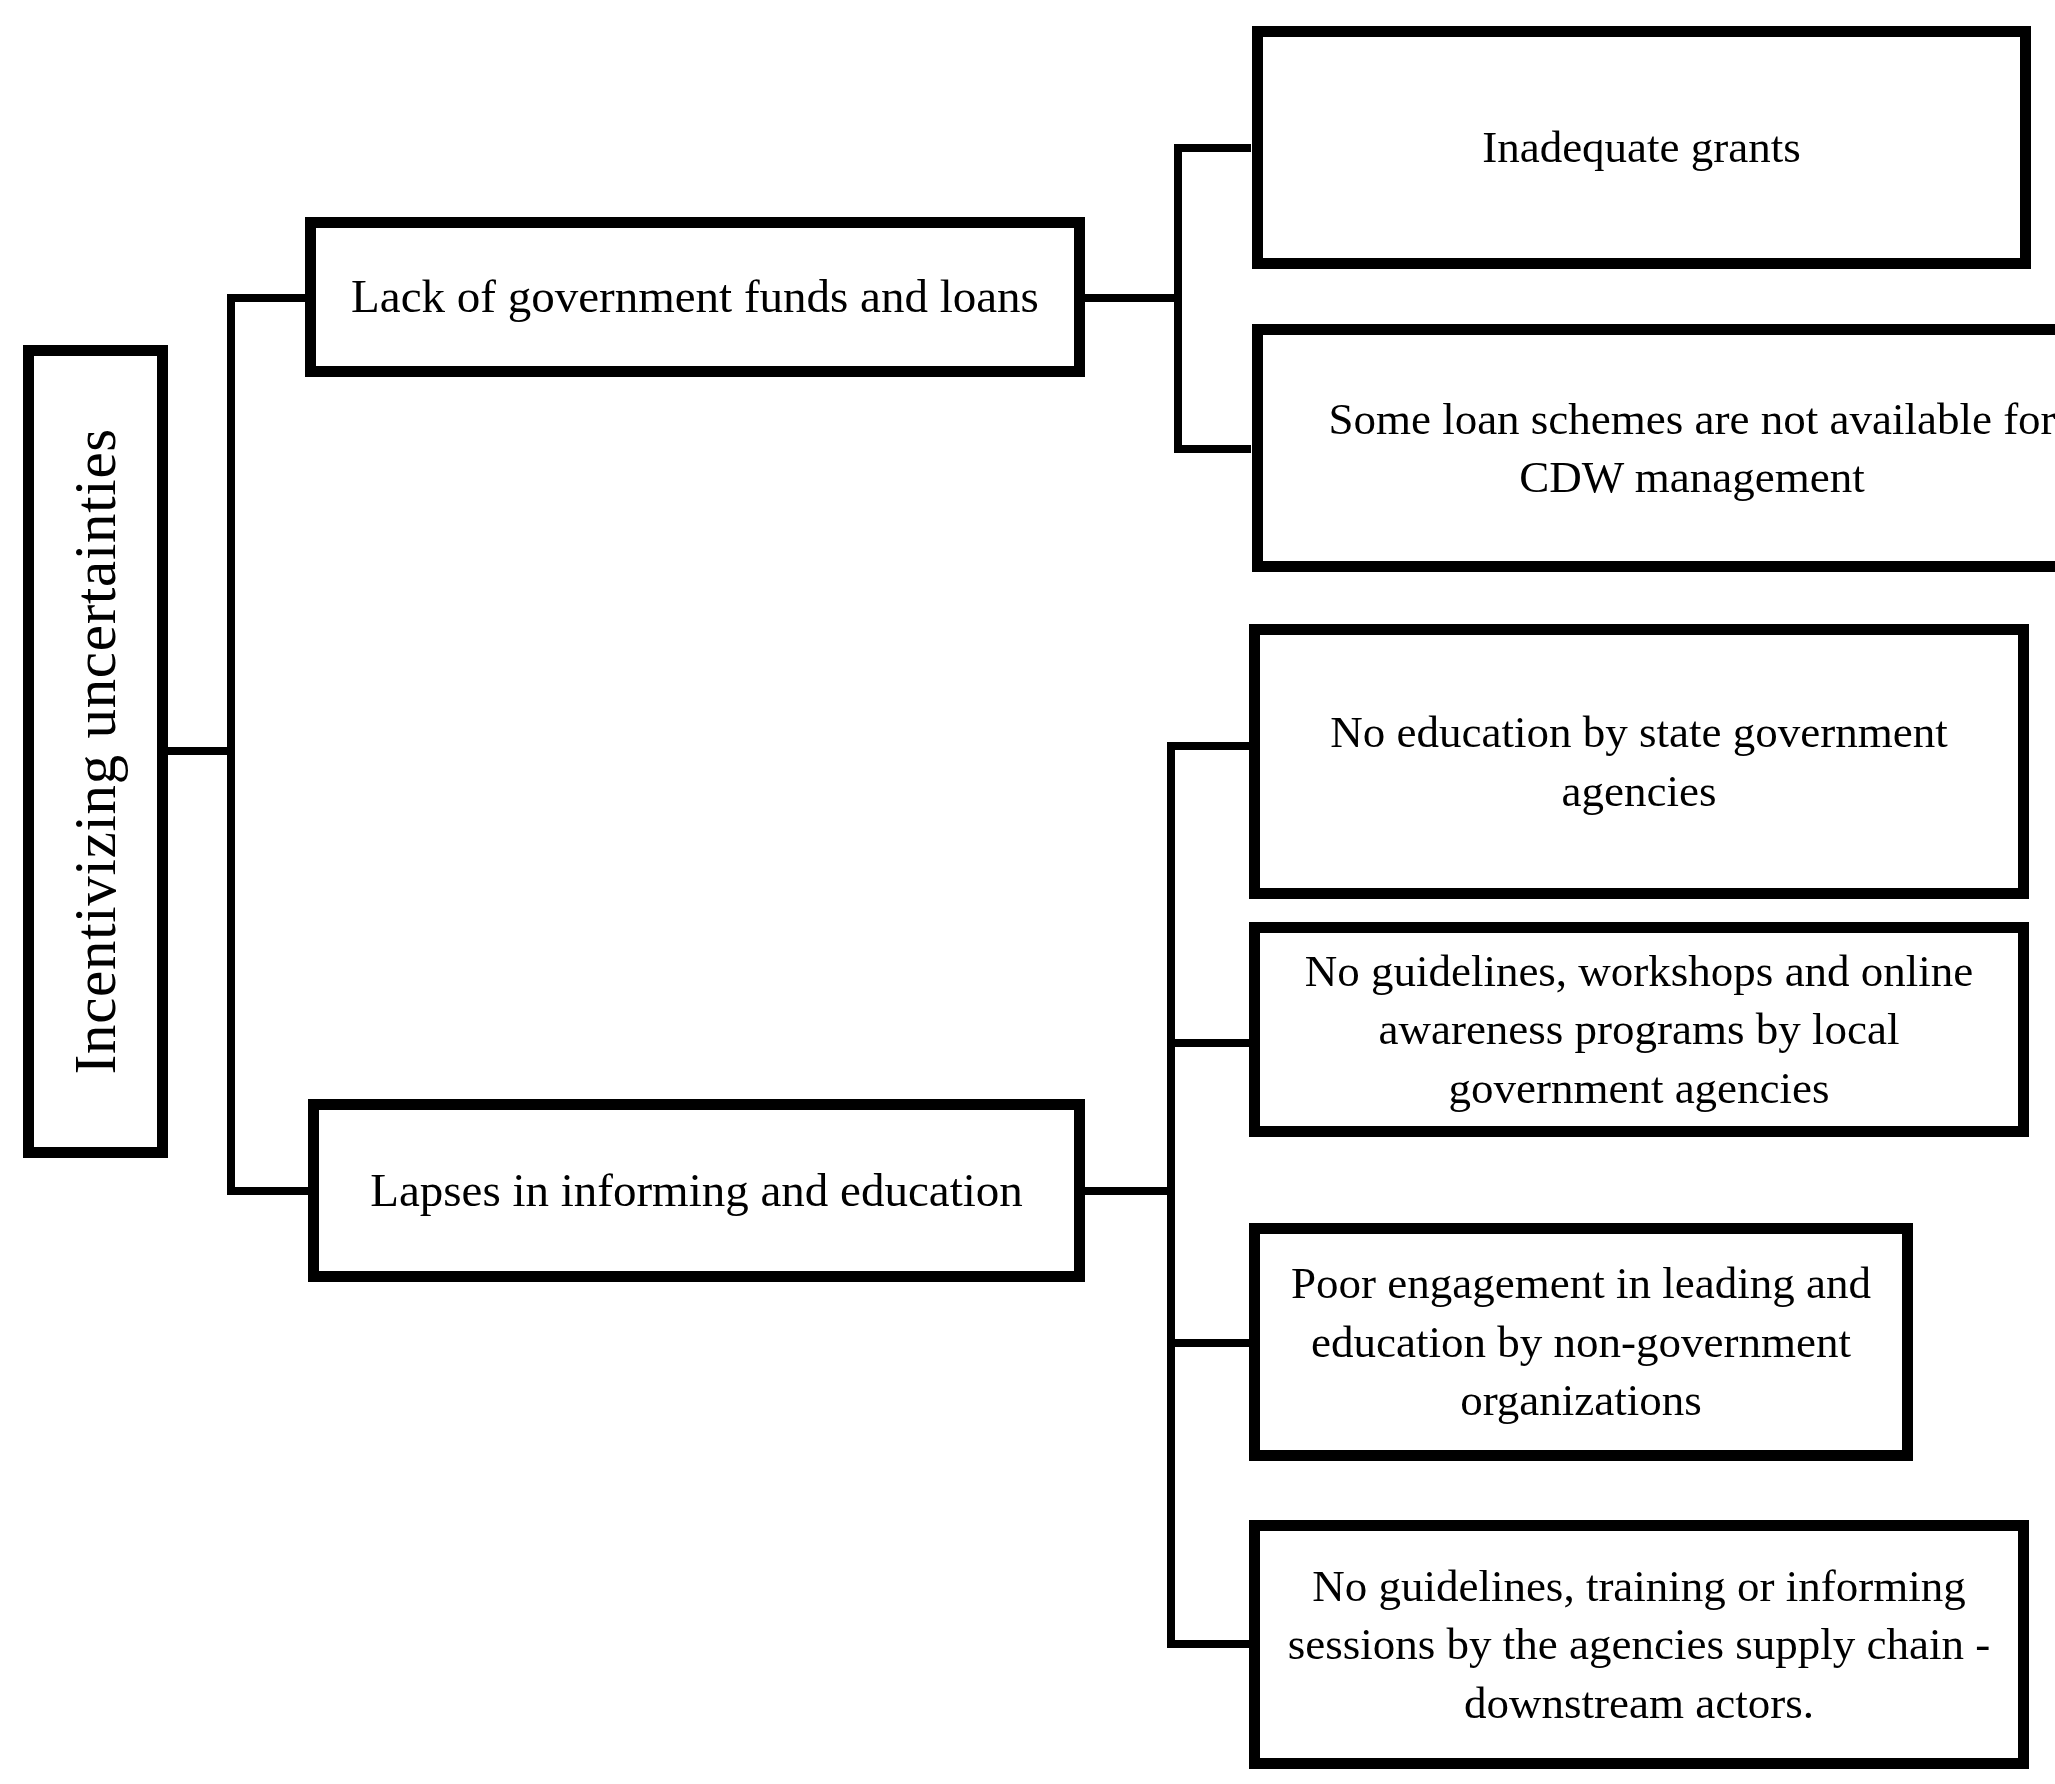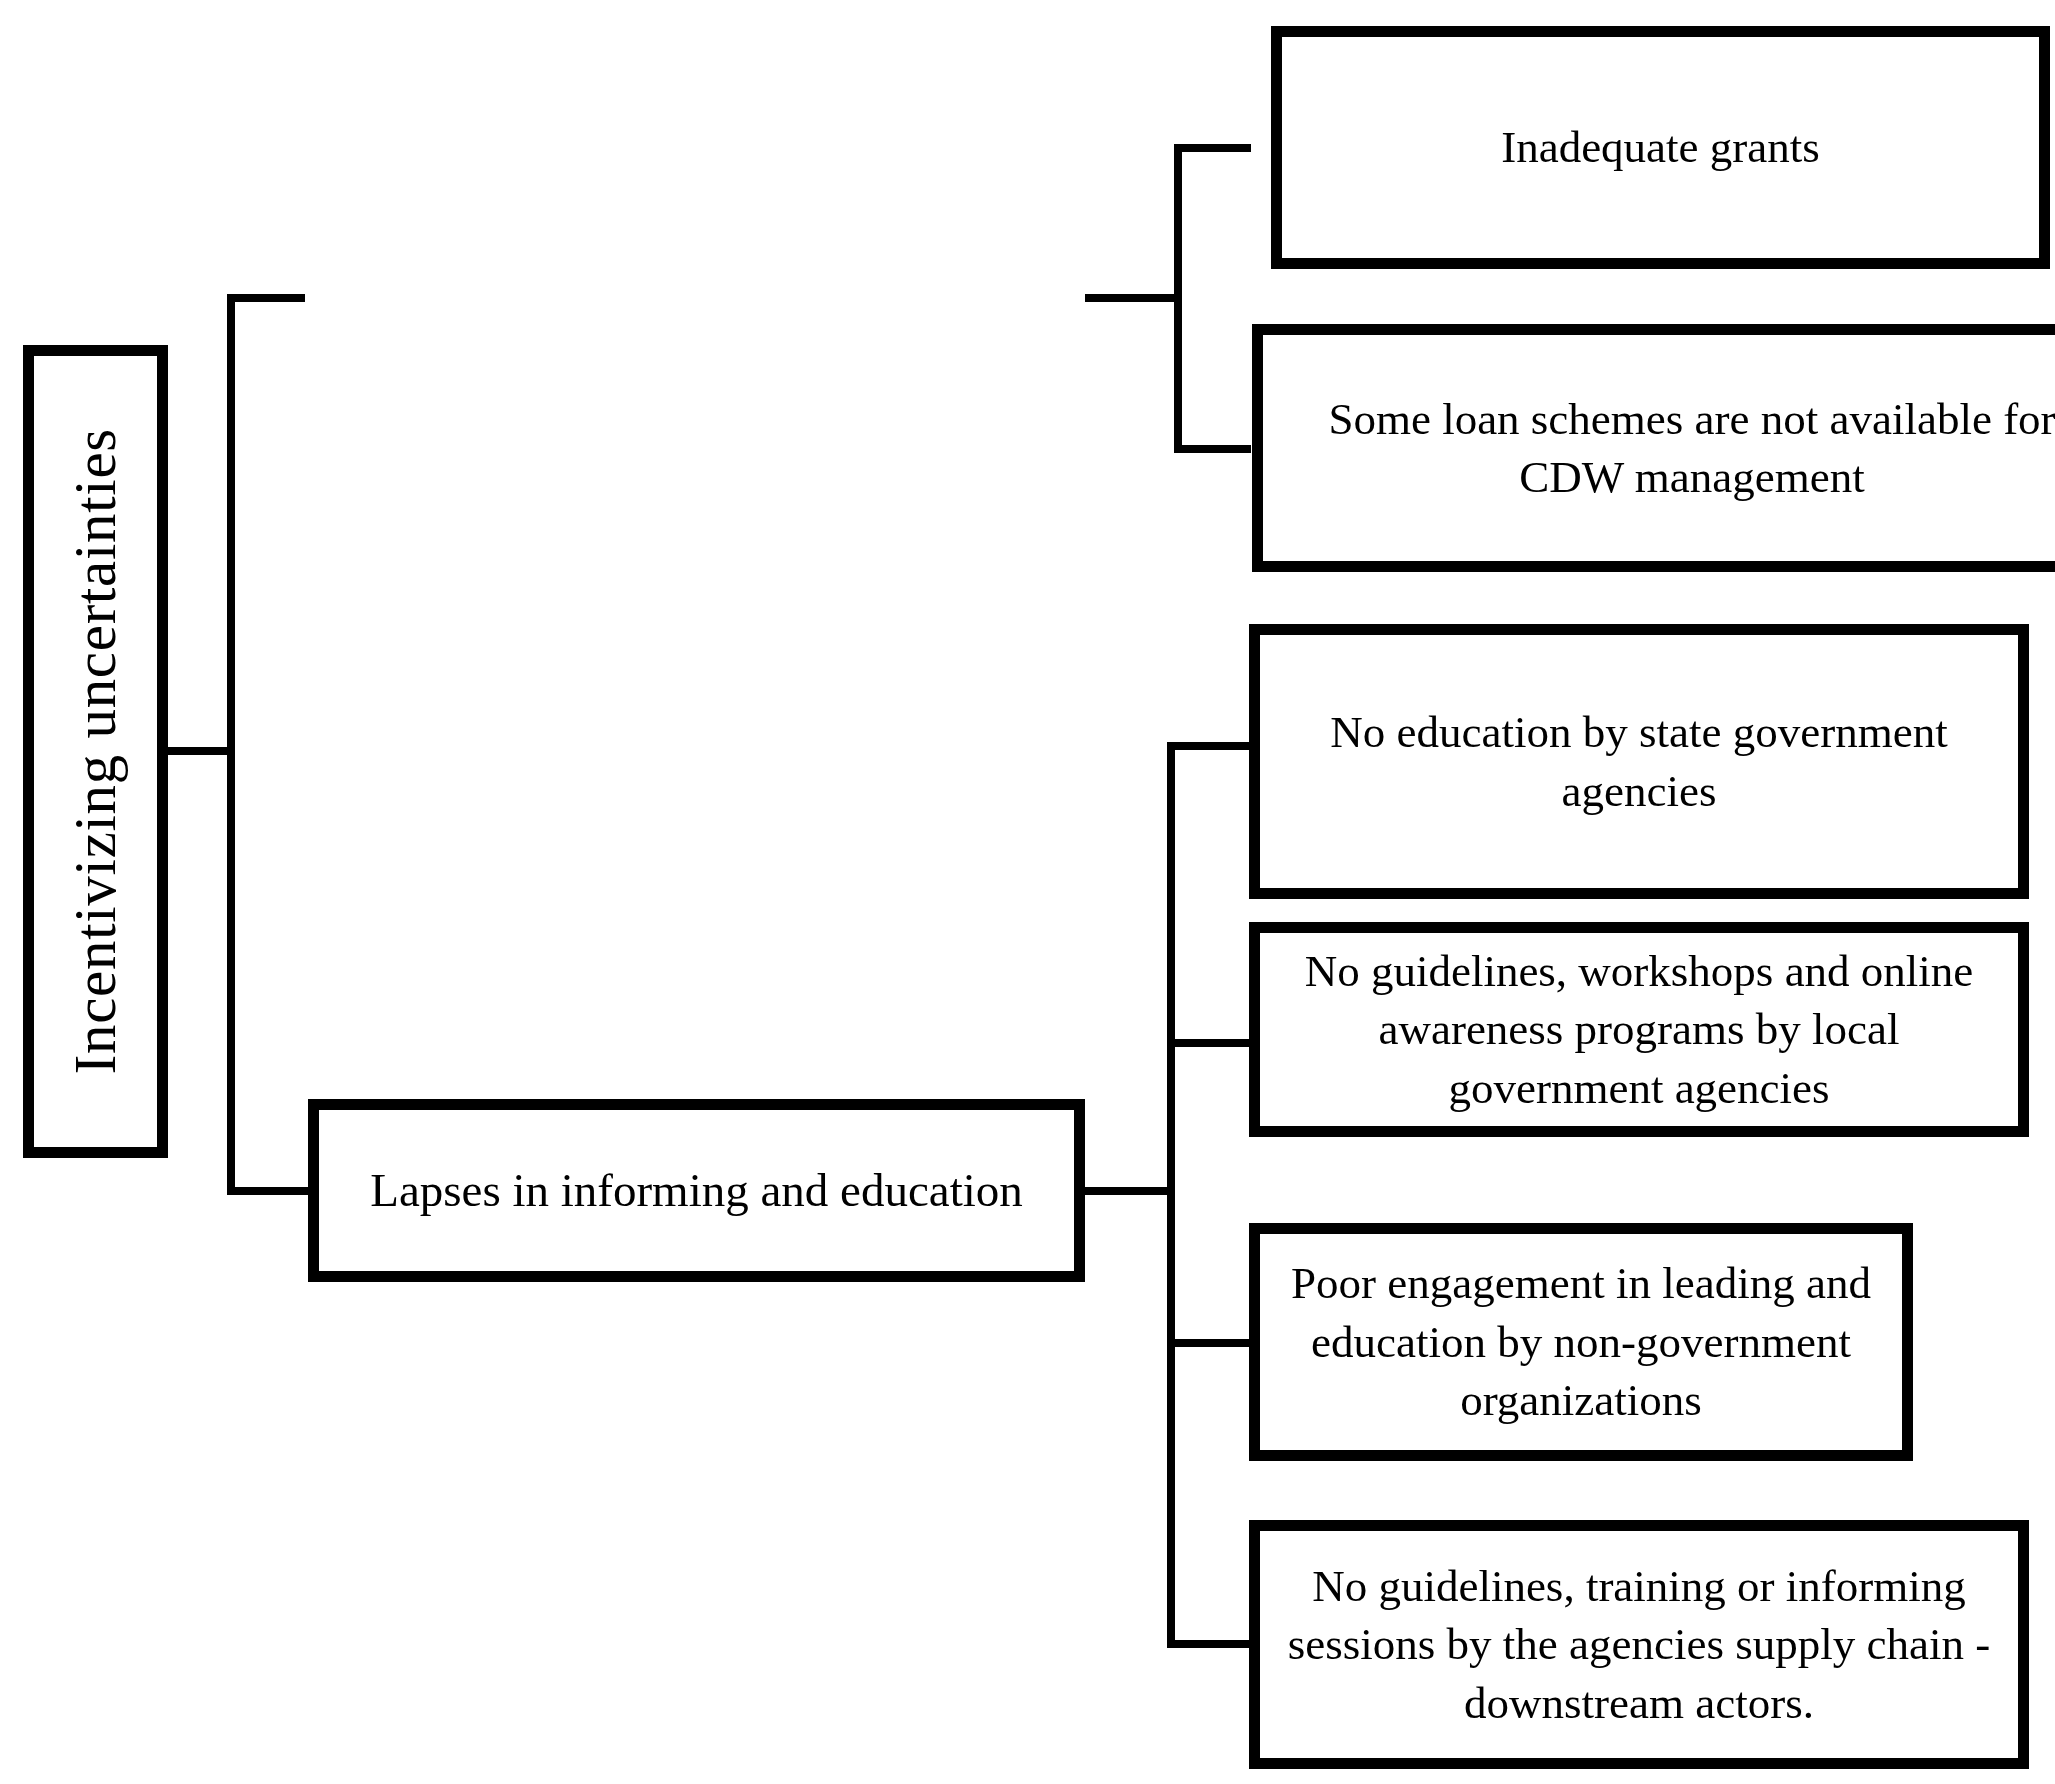--- a/index.html
+++ b/index.html
@@ -48,26 +48,29 @@
 </style>
 </head>
 <body>
 
 <div id="canvas">
 
   <div class="node rootnode" style="left:23px; top:345px; width:145px; height:813px;">
     <span class="vtext">Incentivizing uncertainties</span>
   </div>
 
+  <div class="node mid" style="left:305px; top:217px; width:780px; height:160px;">
+    <span>Lack of government funds and loans</span>
+  </div>
 
   <div class="node mid" style="left:308px; top:1099px; width:777px; height:183px;">
     <span>Lapses in informing and education</span>
   </div>
 
-  <div class="node leaf" style="left:1252px; top:26px; width:779px; height:243px;margin-left:19px;">
+  <div class="node leaf" style="left:1252px; top:26px; width:779px; height:243px;">
     <span>Inadequate grants</span>
   </div>
 
   <div class="node leaf" style="left:1252px; top:324px; width:880px; height:248px;">
     <span>Some loan schemes are not available for CDW management</span>
   </div>
 
   <div class="node leaf" style="left:1249px; top:624px; width:780px; height:275px;">
     <span>No education by state government agencies</span>
   </div>

